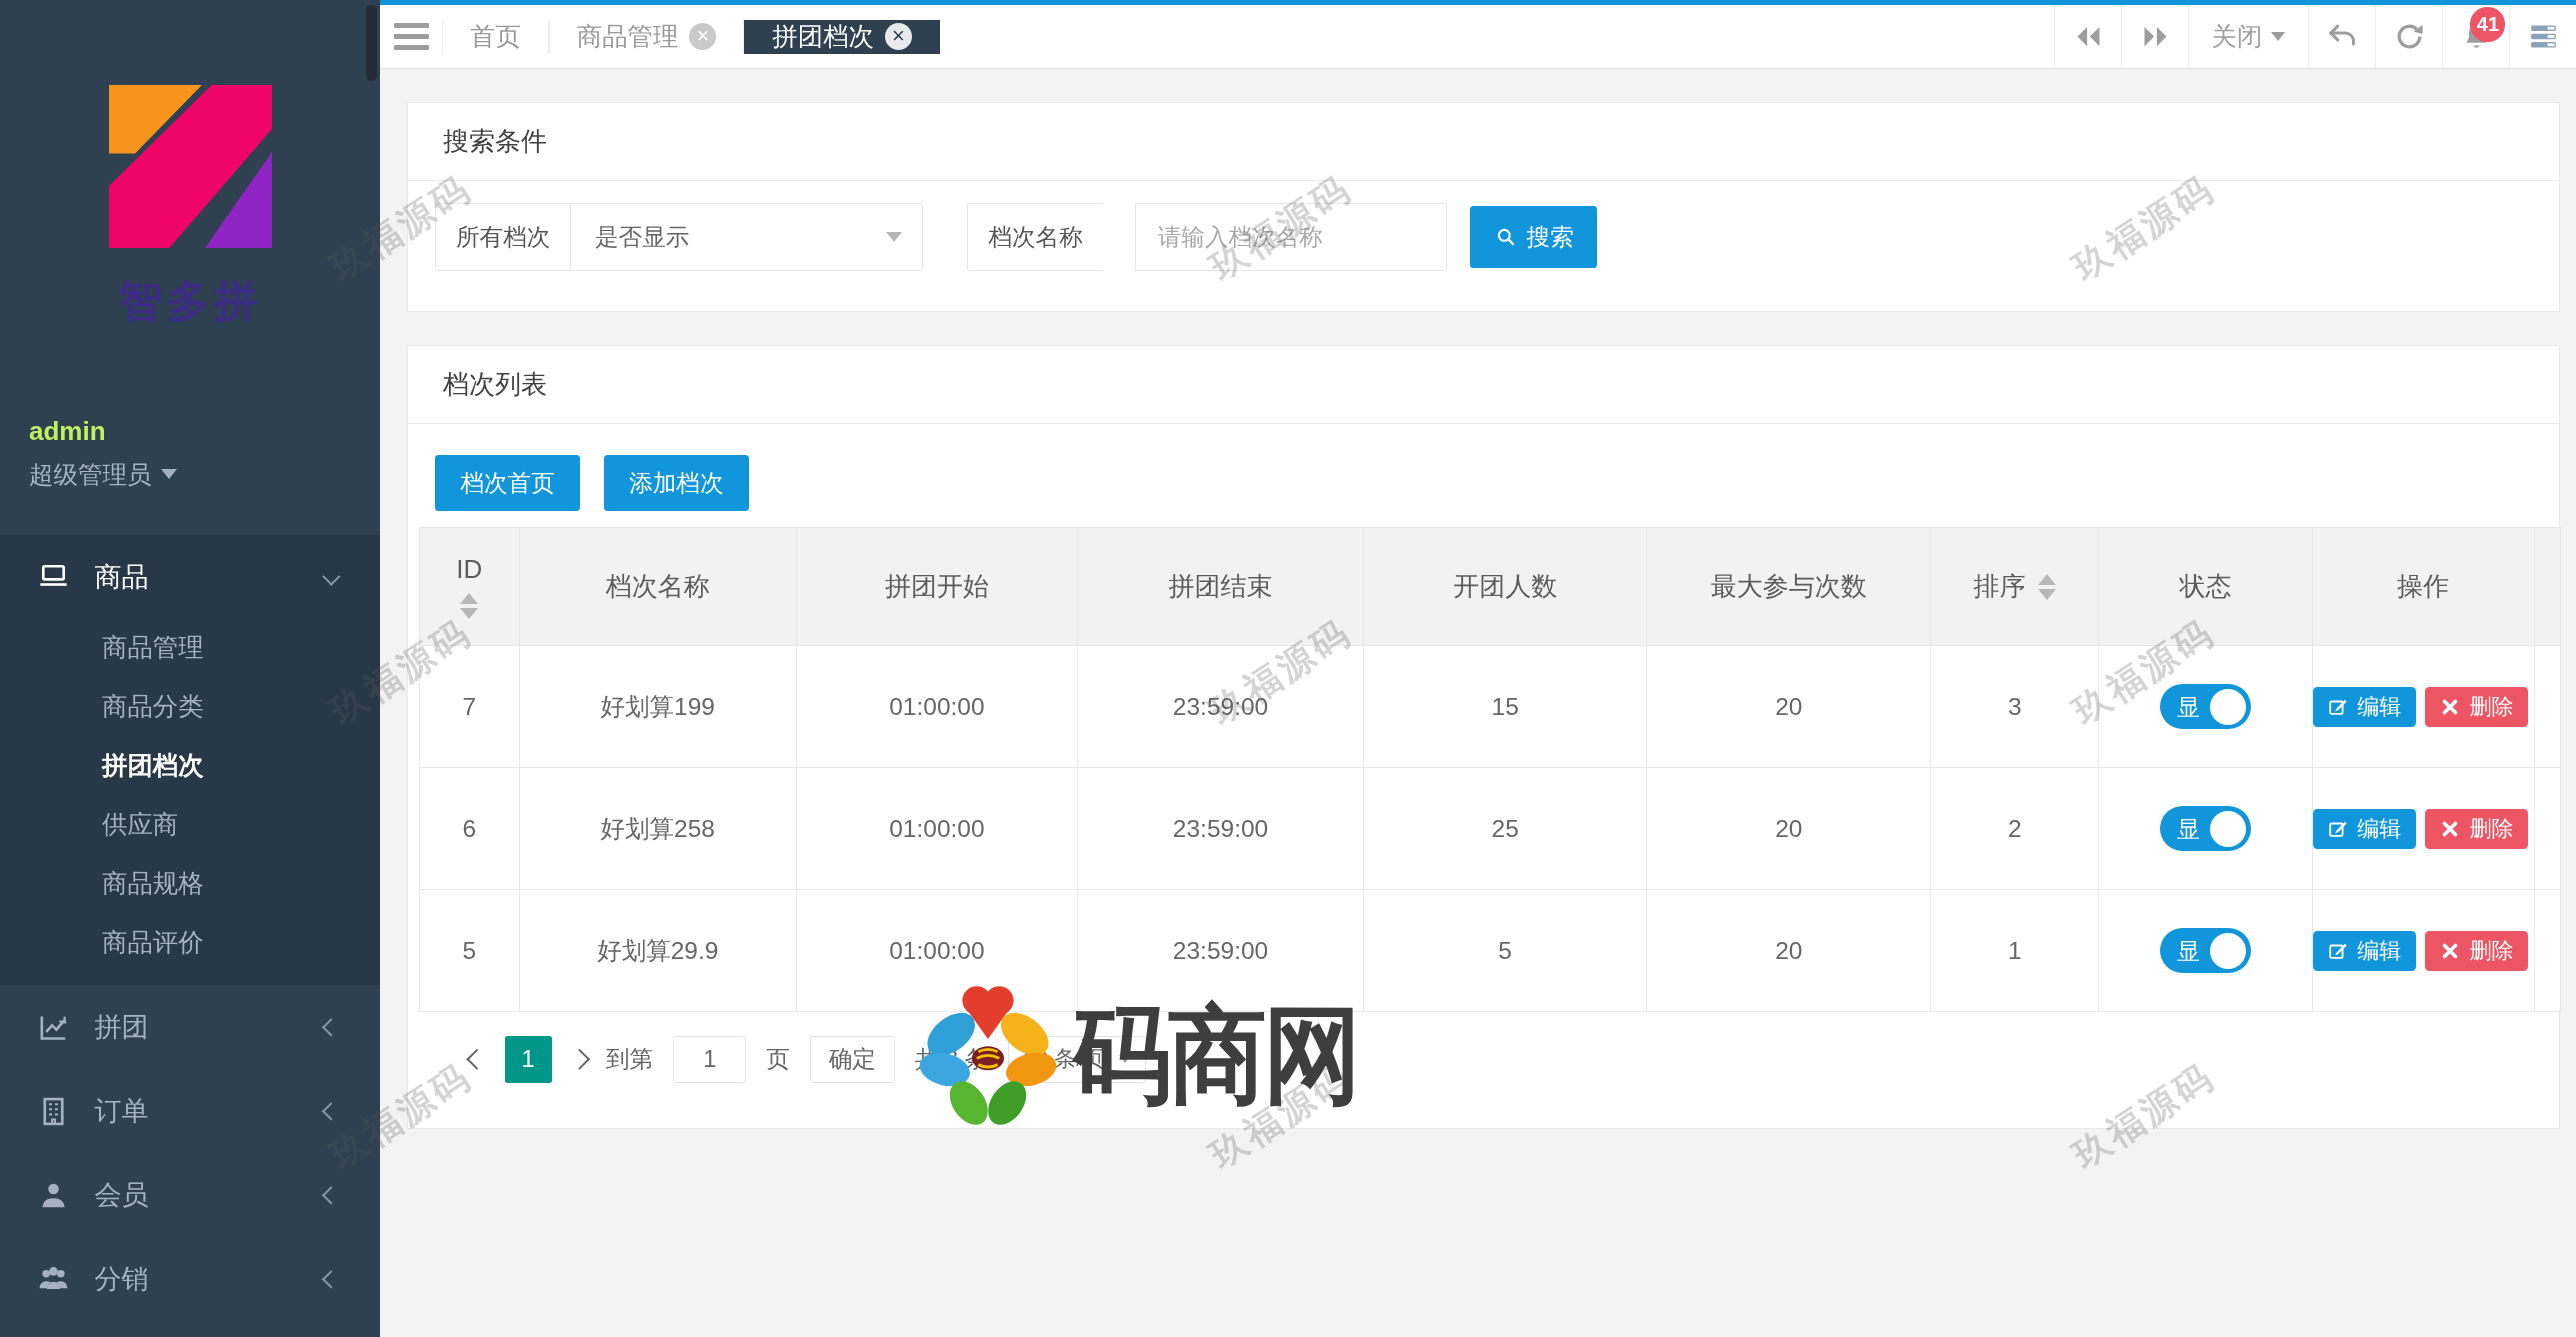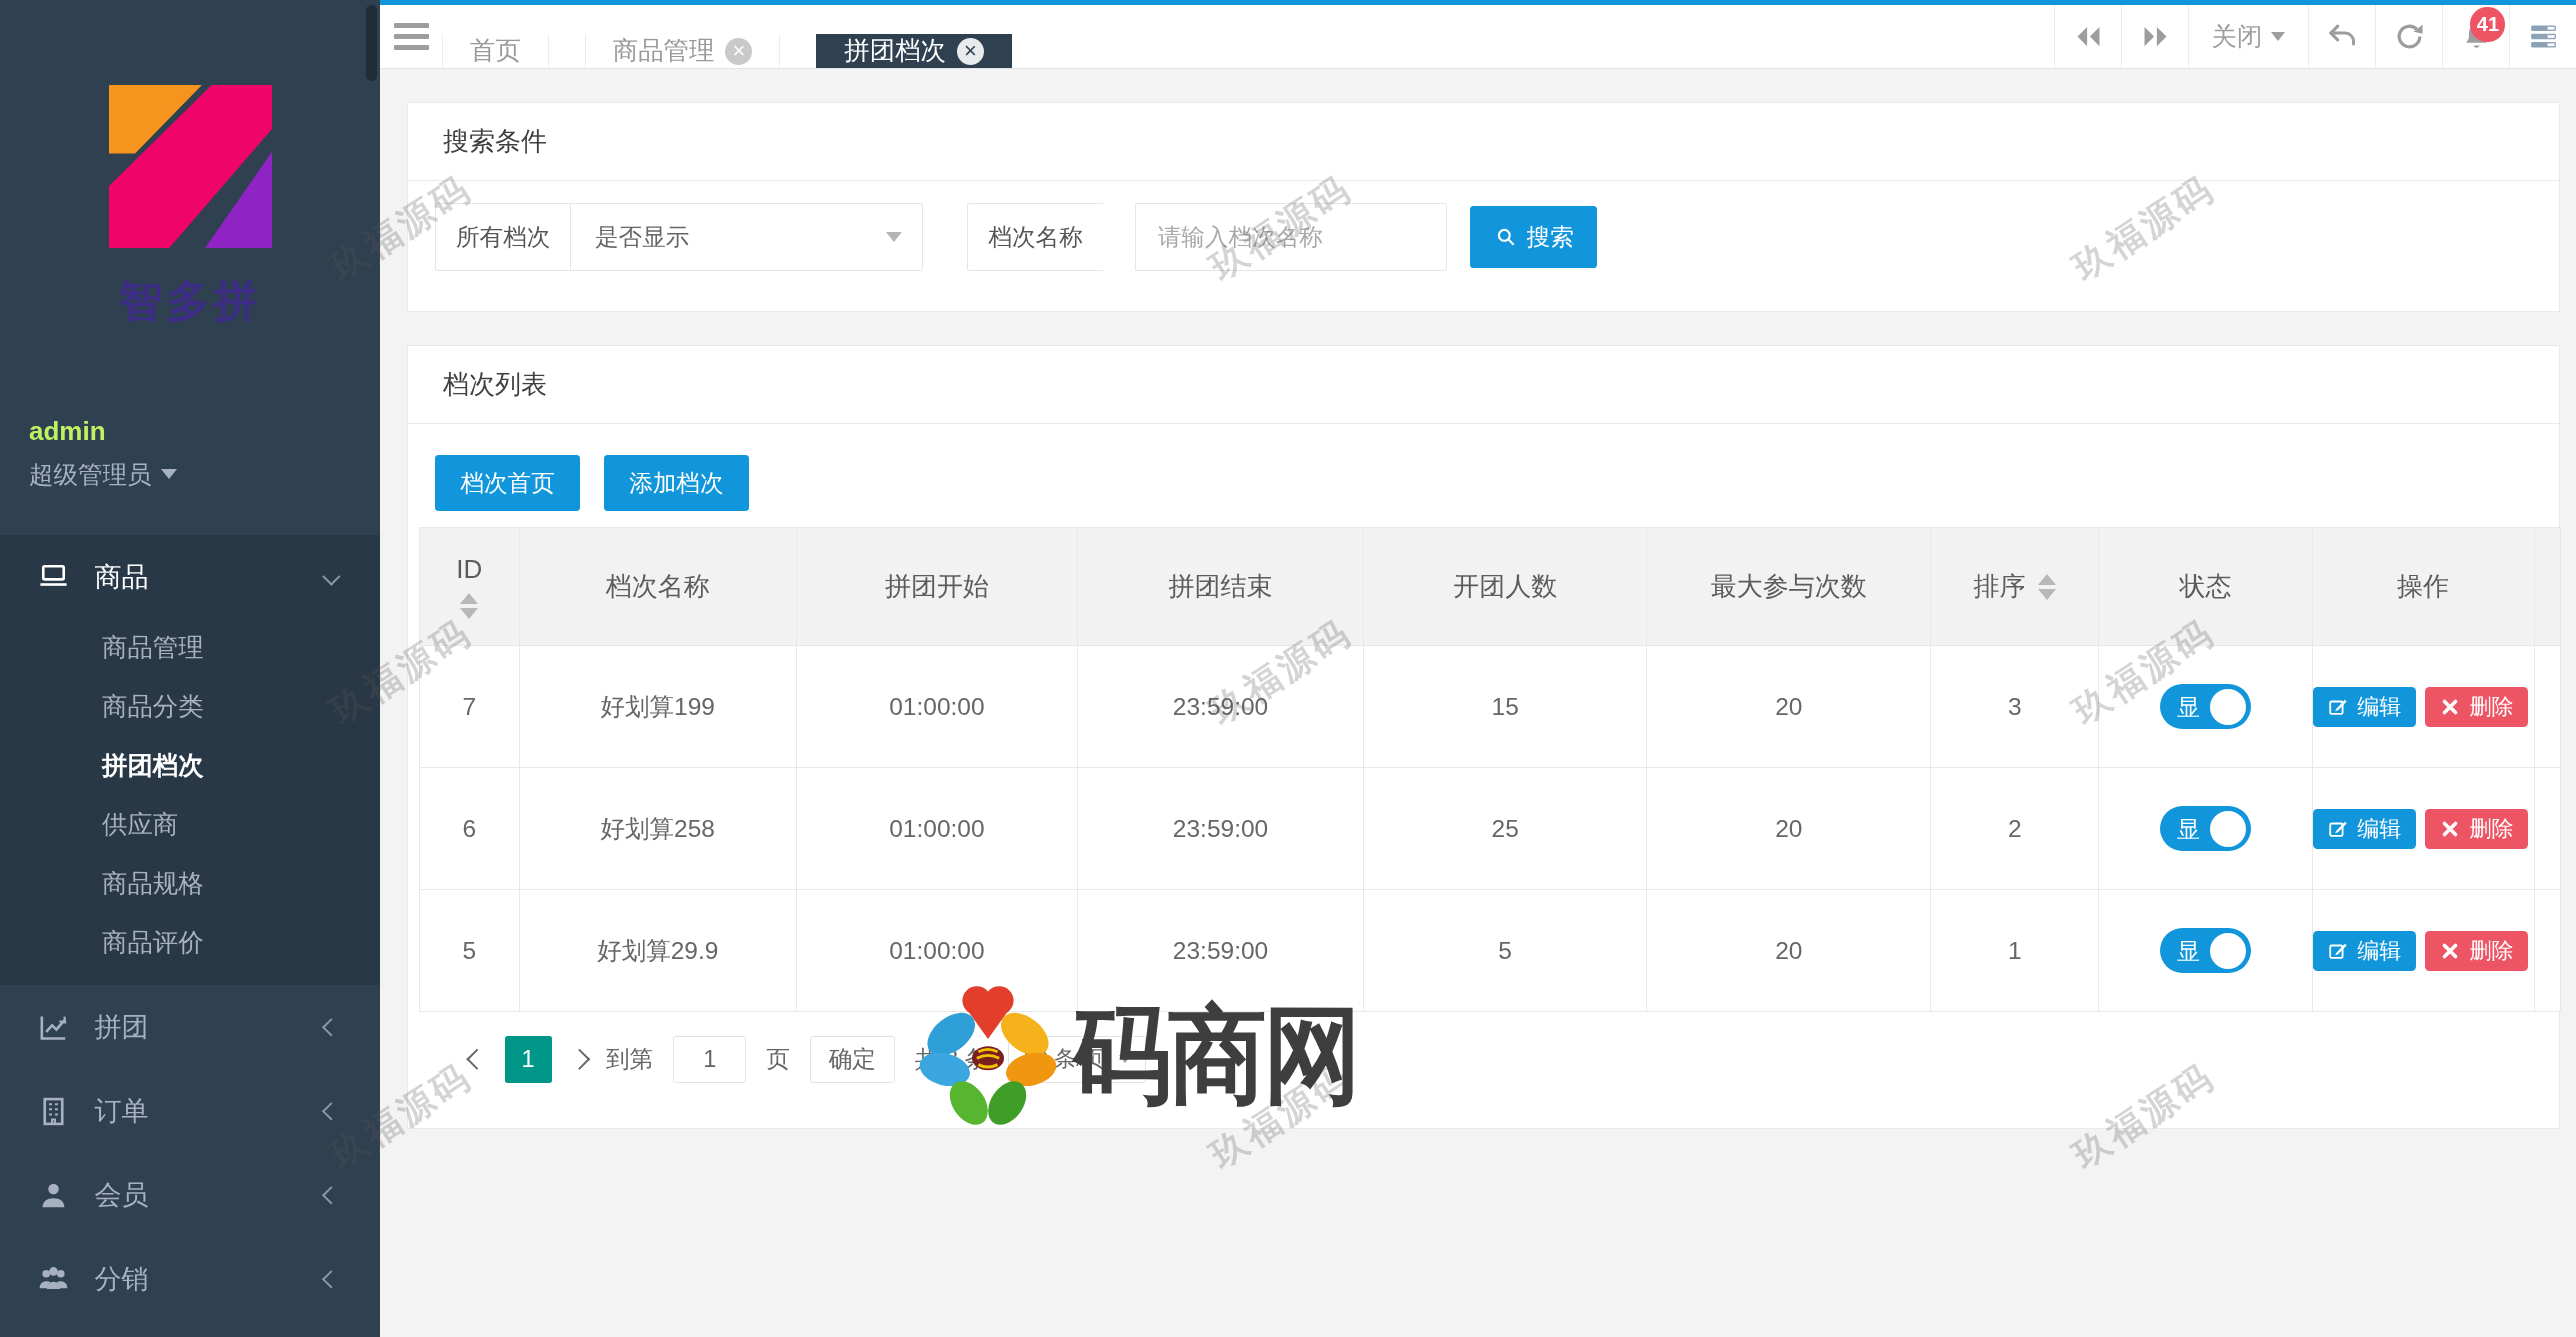--- a/index.html
+++ b/index.html
@@ -24,21 +24,21 @@
   .chev { position:absolute; right:42px; width:12.7px; height:12.7px; border:solid #8a97a5; border-width:0 2.7px 2.7px 0; }
   .chev-left { transform:rotate(135deg); }
   .chev-down { transform:rotate(45deg); }
   .submenu-item { height:59px; display:flex; align-items:center; padding-left:102px; font-size:25.4px; color:#a7b1c2; cursor:pointer; }
   .submenu-item.active { color:#ffffff; font-weight:bold; }
 
   
   .topbar { position:absolute; left:380px; top:0; right:0; height:69px; background:#fff; border-top:5.4px solid #1296db; border-bottom:0.9px solid #e4e4e4; display:flex; align-items:stretch; z-index:4; }
   .hamburger { width:62px; display:flex; flex-direction:column; justify-content:center; align-items:center; gap:6.4px; cursor:pointer; }
   .hamburger i { display:block; width:35px; height:4.5px; background:#9d9d9d; border-radius:0.9px; }
-  .tabs { display:flex; align-items:flex-end;gap:36px; }
+  .tabs { display:flex; align-items:center; }
   .tab { display:flex; align-items:center; gap:11px; padding:0 27px; font-size:25.4px; color:#999; border-left:0.9px solid #ededed; border-right:0.9px solid #ededed; cursor:pointer; white-space:nowrap; }
   .tab.active { background:#2f4050; color:#fff; border-color:#2f4050; }
   .tab-close { width:27px; height:27px; border-radius:50%; background:#c9c9c9; color:#fff; font-size:22px; line-height:25.4px; text-align:center; display:inline-block; }
   .tab.active .tab-close { background:#e8eaec; color:#2f4050; }
   .topbar-right { margin-left:auto; display:flex; align-items:stretch;padding-left:8px; }
   .tb-btn { width:67px; display:flex; align-items:center; justify-content:center; border-left:0.9px solid #ededed; cursor:pointer; color:#9d9d9d; position:relative; }
   .tb-btn svg { width:33px; height:33px; }
   .tb-btn.wide { width:120px; font-size:25.4px; gap:9px; }
   .tb-btn .caret-down { border-top-color:#9d9d9d; border-left-width:7.3px; border-right-width:7.3px; border-top-width:9px; }
   .badge { position:absolute; top:1.8px; right:3.6px; min-width:35px; height:35px; padding:0 5.4px; border-radius:17px; background:#ed5565; color:#fff; font-size:20px; font-weight:bold; line-height:35px; text-align:center; }

